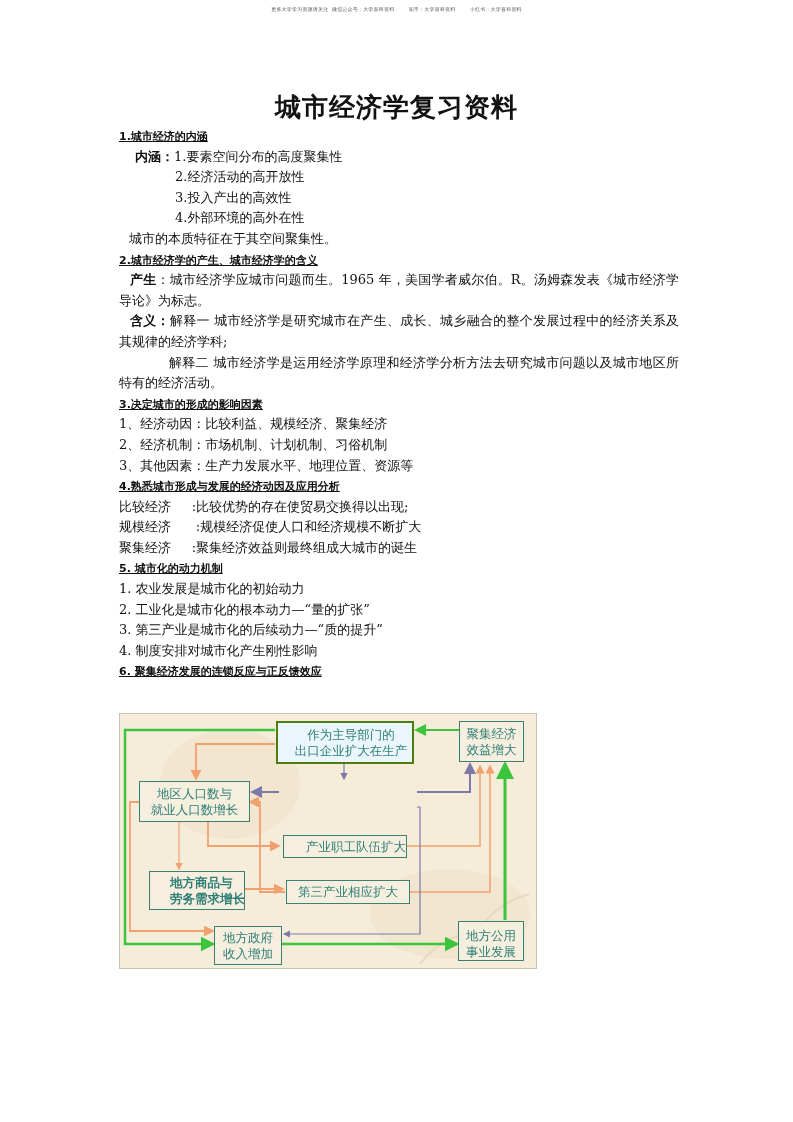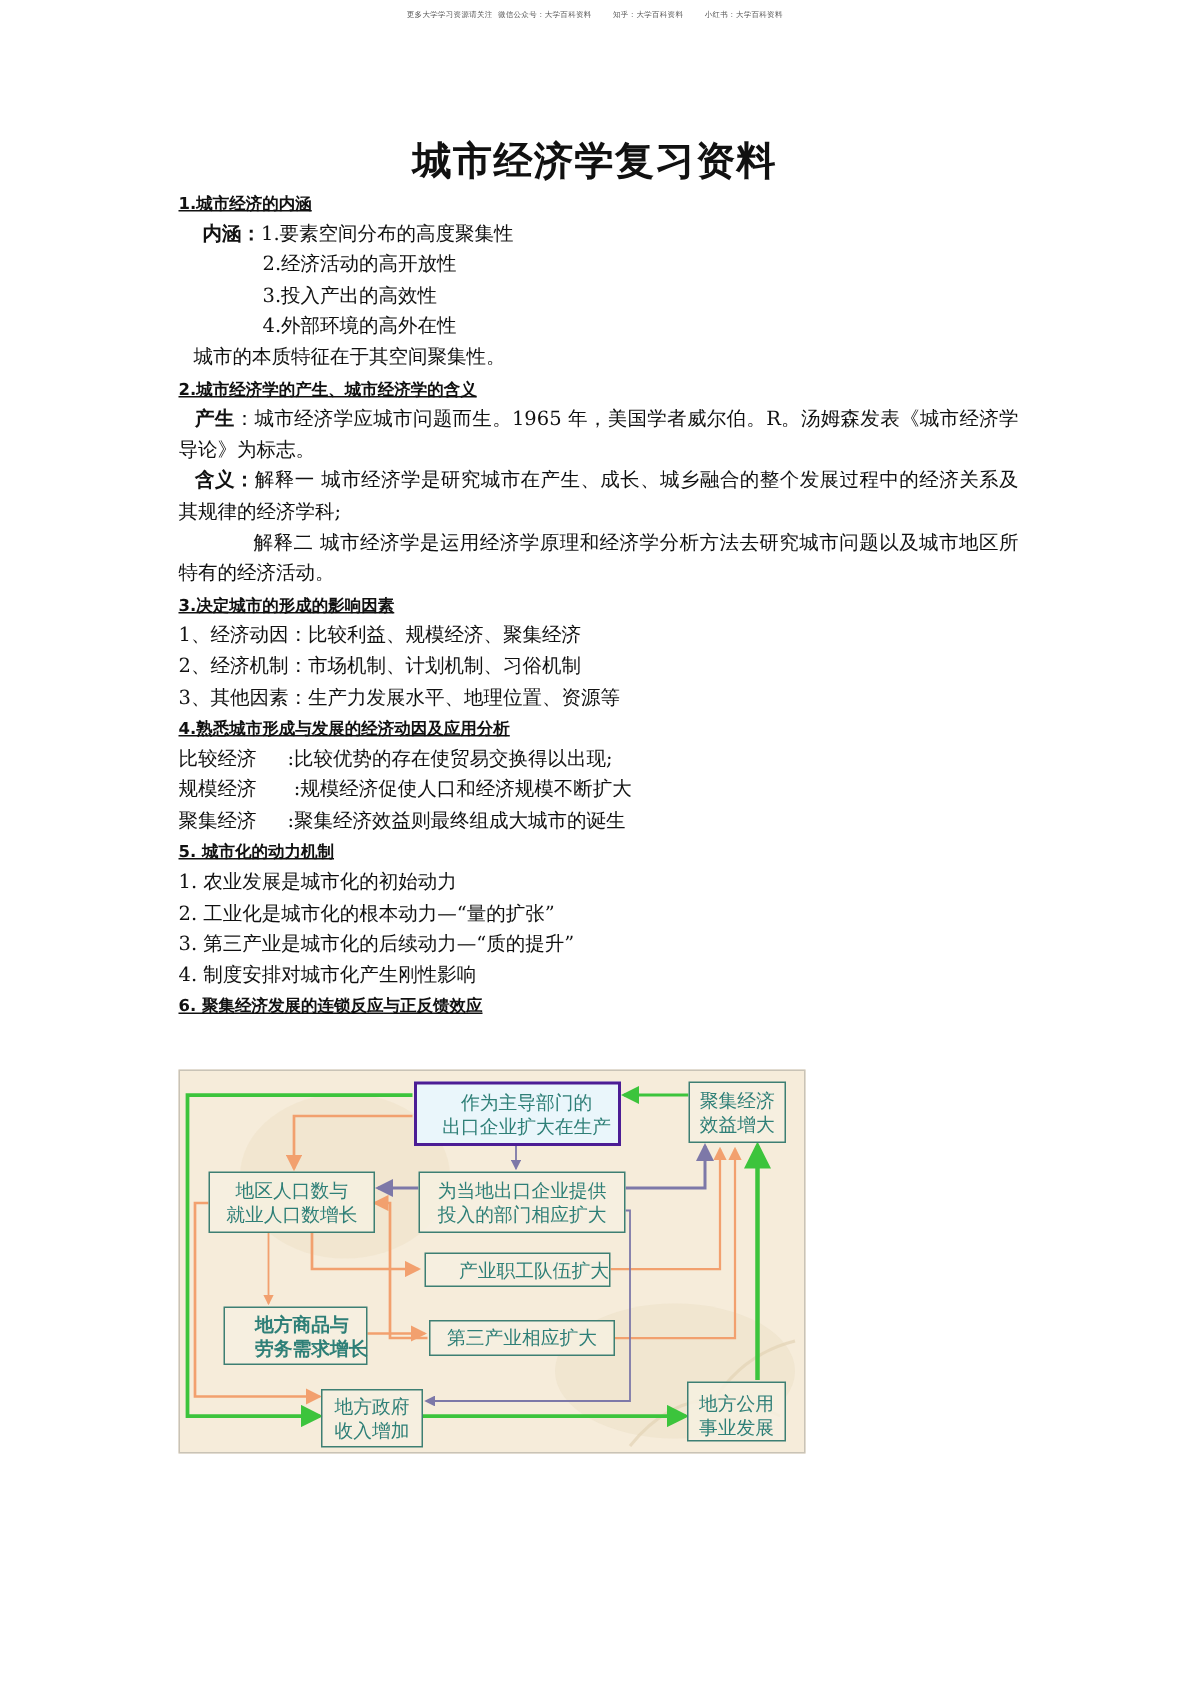--- a/index.html
+++ b/index.html
@@ -16,21 +16,21 @@
   .indent1 { padding-left: 16px; }
   .indent2 { padding-left: 56px; }
   .wrap { white-space: normal; height: auto; text-align: justify; }
   .diagram { position: absolute; left: 119px; top: 713px; width: 418px; height: 256px;
              background: #f6ecda; border: 1px solid #c9c3b6; box-sizing: border-box; overflow: hidden; }
   .diagram svg { position: absolute; left: 0; top: 0; }
   .box { position: absolute; border: 1.5px solid #3d7f73; background: rgba(246,240,225,0.85);
          color: #2e7f77; font-family: "DejaVu Sans", sans-serif; font-size: 12.5px; line-height: 16px;
          text-align: center; box-sizing: border-box; display: flex; flex-direction: column;
          justify-content: center; align-items: center; white-space: nowrap; }
-  .box.lead { background: #eaf6fb; border: 2px solid #4c1d95; padding-left: 12px; }
+  .box.lead { background: #eaf6fb; border: 2px solid #4d7c0f; padding-left: 12px; }
   .box.left { align-items: flex-start; padding-left: 20px; font-weight: bold; }
 </style>
 </head>
 <body>
 
 <div class="header">更多大学学习资源请关注  微信公众号：大学百科资料        知乎：大学百科资料        小红书：大学百科资料</div>
 
 <div class="title">城市经济学复习资料</div>
 
 <div class="content">
@@ -125,24 +125,20 @@
   <div class="box" style="left:339px;top:7px;width:65px;height:41px;">
     <span>聚集经济</span>
     <span>效益增大</span>
   </div>
 
   <div class="box" style="left:19px;top:67px;width:111px;height:41px;">
     <span>地区人口数与</span>
     <span>就业人口数增长</span>
   </div>
 
-  <div class="box" style="left:159px;top:67px;width:138px;height:41px;">
-    <span>为当地出口企业提供</span>
-    <span>投入的部门相应扩大</span>
-  </div>
 
   <div class="box" style="left:163px;top:121px;width:124px;height:23px;align-items:flex-end;">
     <span>产业职工队伍扩大</span>
   </div>
 
   <div class="box left" style="left:29px;top:157px;width:96px;height:39px;">
     <span>地方商品与</span>
     <span>劳务需求增长</span>
   </div>
 

